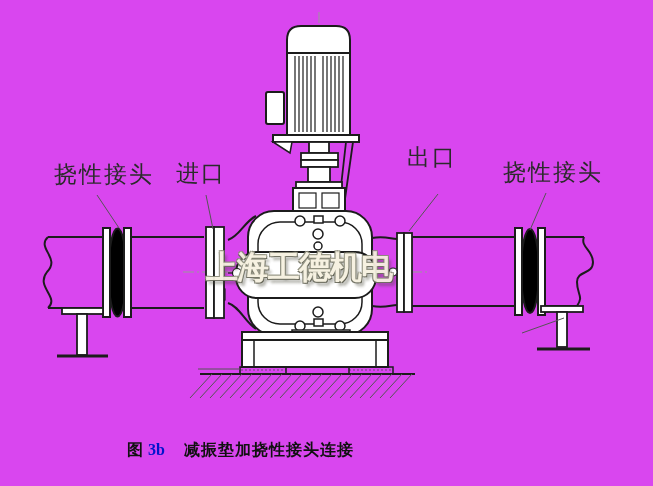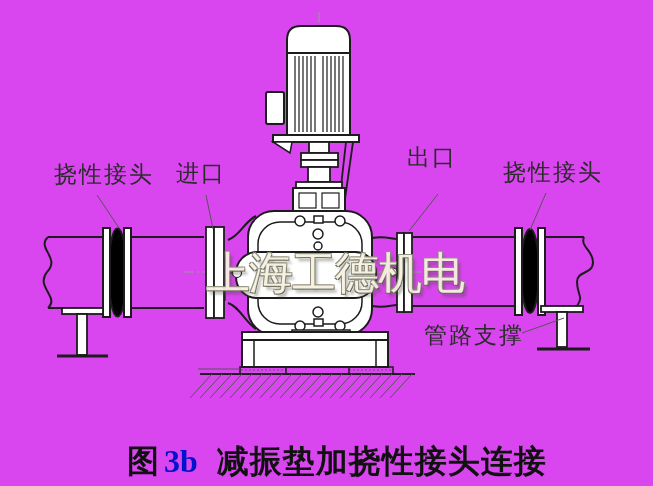--- a/index.html
+++ b/index.html
@@ -7,27 +7,27 @@
     position:relative;width:653px;height:486px;background:#d946ef;
     font-family:"Liberation Serif","DejaVu Serif",serif;overflow:hidden;
   }
   .stage svg{position:absolute;left:0;top:0;}
   .lbl{
     position:absolute;color:#2b2b2b;font-size:23px;line-height:1.1;
     letter-spacing:2px;white-space:nowrap;
   }
   .watermark{
     position:absolute;left:206px;top:249px;
-    font-size:44px;font-weight:normal;line-height:1.15;letter-spacing:-1px;
+    font-size:32px;font-weight:bold;line-height:1.15;letter-spacing:-1px;
     color:#f6f1e0;white-space:nowrap;opacity:.95;
     text-shadow:-1px -1px 0 #8d8d7c,1px -1px 0 #8d8d7c,-1px 1px 0 #6d6d5e,
                 1px 1px 0 #5c5c4e,3px 4px 3px rgba(70,70,55,.45);
   }
   .caption{
-    position:absolute;left:127px;top:440px;font-size:32px;font-weight:bold;
+    position:absolute;left:127px;top:440px;font-size:16px;font-weight:bold;
     color:#111;white-space:nowrap;
   }
   .caption .num{color:#0014cc;margin-left:5px;}
   .caption .title{margin-left:19px;letter-spacing:1px;}
 </style>
 </head>
 <body>
 
 <div class="stage">
 
@@ -148,21 +148,20 @@
       <path d="M546,193 L530,230"></path>
       <path d="M522,333 L564,318"></path>
       <path d="M198,369 H240"></path>
     </g>
   </svg>
 
   <div class="lbl" style="left:54px;top:162px">挠性接头</div>
   <div class="lbl" style="left:176px;top:161px">进口</div>
   <div class="lbl" style="left:407px;top:145px">出口</div>
   <div class="lbl" style="left:503px;top:160px">挠性接头</div>
-  <div class="lbl" style="left:424px;top:323px">管路支撑</div>
 
   <div class="watermark">上海工德机电</div>
 
   <div class="caption">
     <span>图</span><span class="num">3b</span><span class="title">减振垫加挠性接头连接</span>
   </div>
 
 </div>
 
 </body></html>

